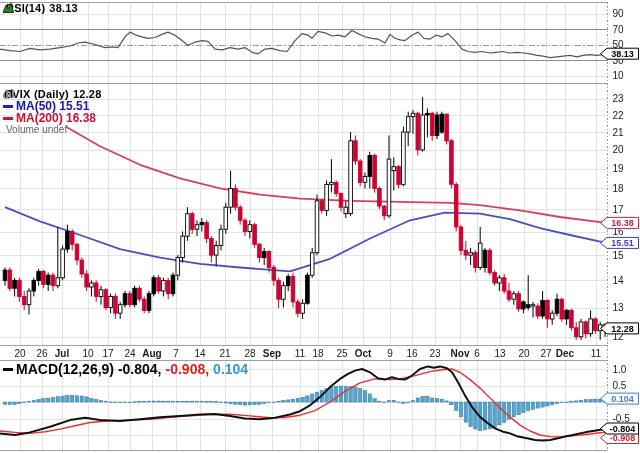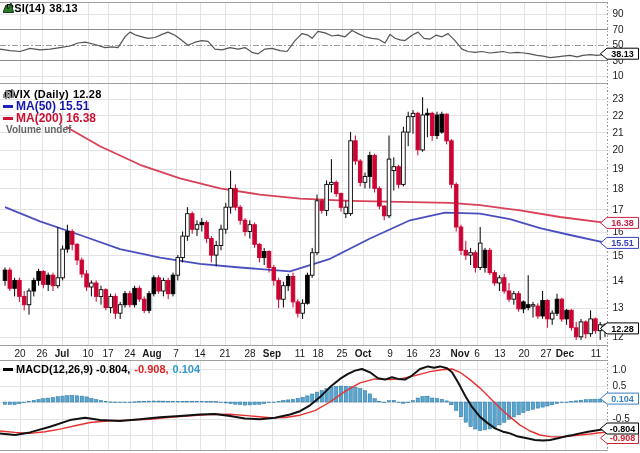--- a/index.html
+++ b/index.html
@@ -7,22 +7,22 @@
          font-family:"Liberation Sans",sans-serif;}
   svg{position:absolute;left:0;top:0;}
   .legend{position:absolute;pointer-events:none;line-height:12px;white-space:nowrap;}
   .lrow{display:flex;align-items:center;height:12px;margin-bottom:0;}
   .ltxt{font-size:11px;font-weight:700;color:#000;letter-spacing:0.2px;}
   .lsm{font-size:12px;font-weight:700;}
   .swatch{display:inline-block;width:10px;height:3px;margin-right:3px;}
   .icon{display:inline-block;margin-right:3px;}
   .ma50{color:#1818a8;}
   .ma200{color:#cc1133;}
-  .vol{font-size:10px;font-weight:700;color:#666;text-align:right;}
-  .macdlbl{font-size:11px;font-weight:700;color:#000;}
+  .vol{font-size:10px;font-weight:400;color:#666;text-align:right;}
+  .macdlbl{font-size:14px;font-weight:700;color:#000;}
   .sigval{color:#dd2222;}
   .histval{color:#3399cc;}
   .gap{display:inline-block;width:4px;}
 </style>
 </head>
 <body>
 
 <div class="stage">
   <svg id="c" width="640" height="453" viewBox="0 0 640 453">
       <line x1="20.5" y1="2.5" x2="20.5" y2="83.5" stroke="#e3e3e3" stroke-width="1" shape-rendering="crispEdges"></line>

